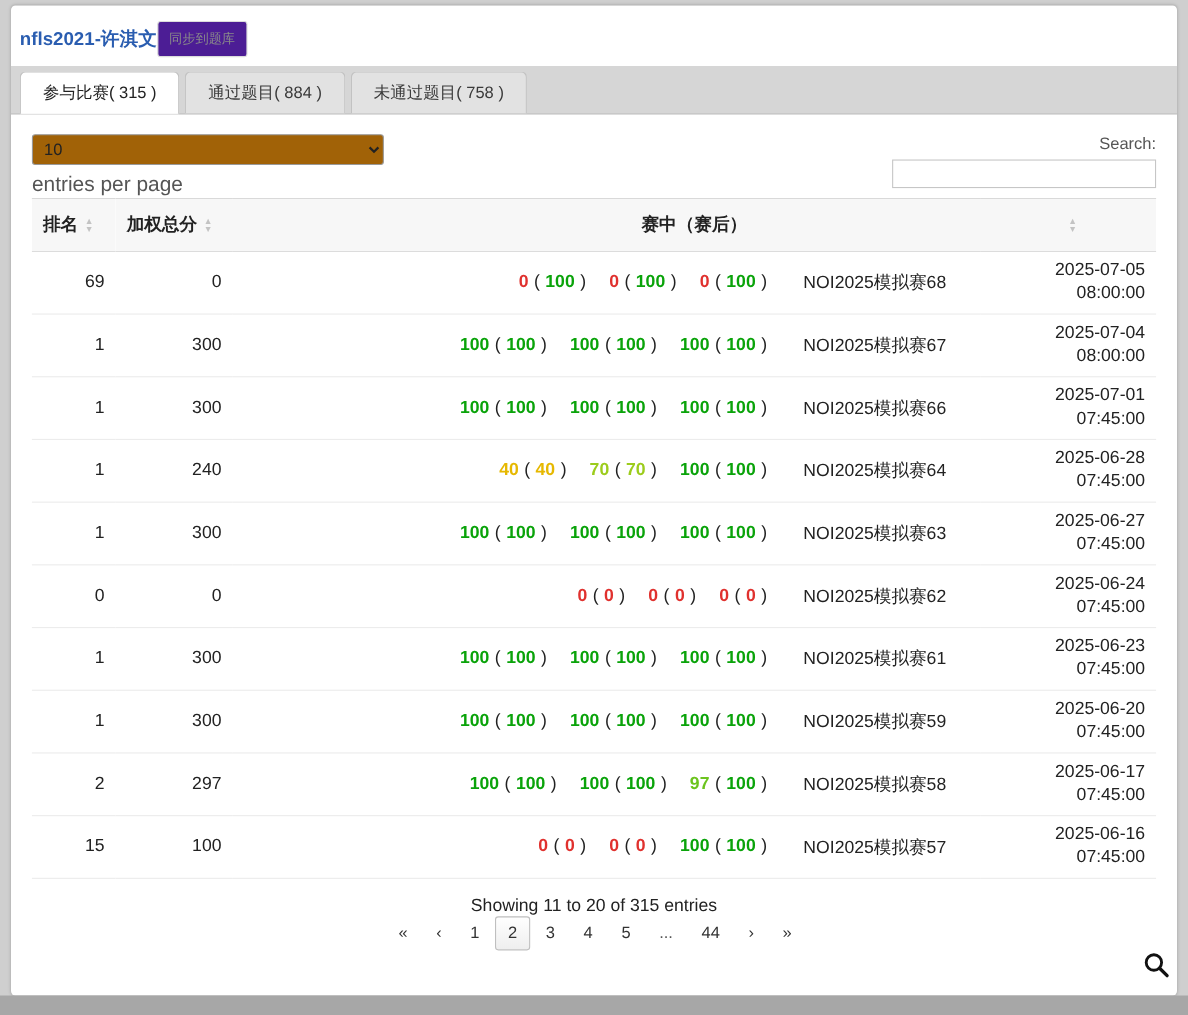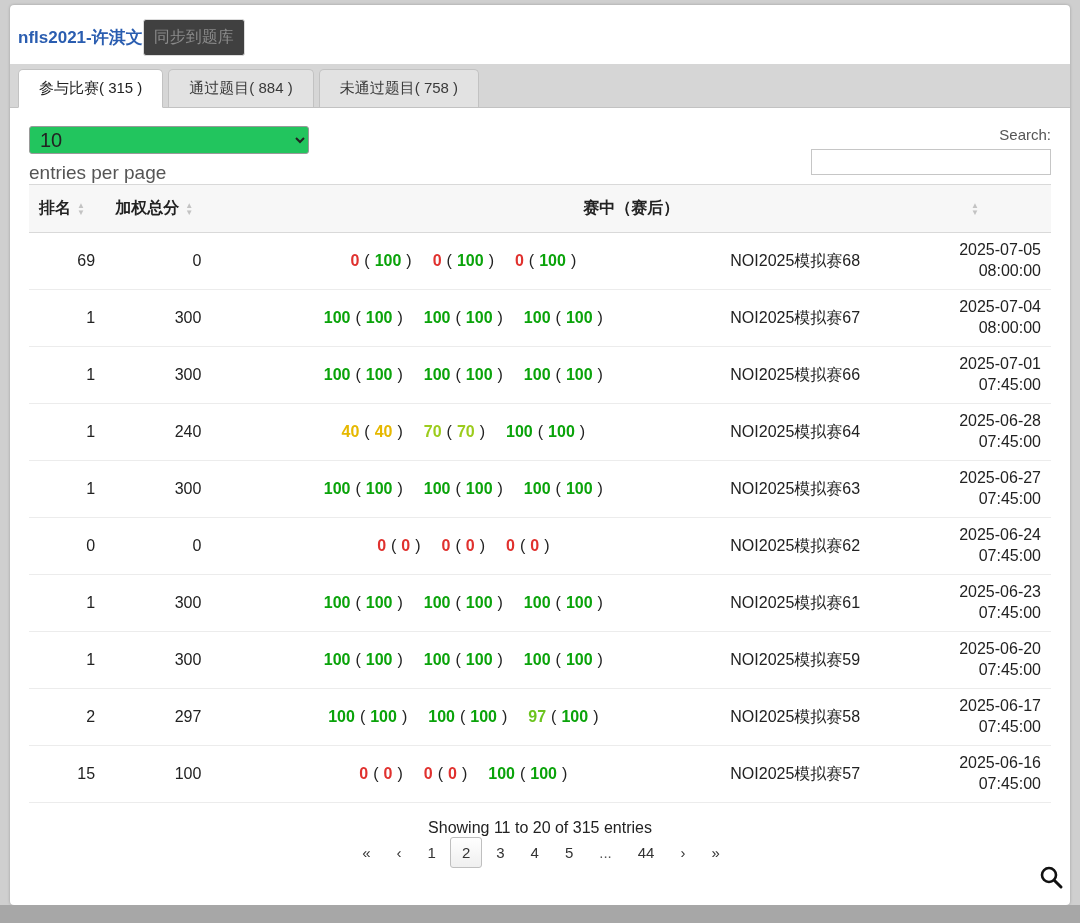--- a/index.html
+++ b/index.html
@@ -12,56 +12,56 @@
     position:absolute;left:10px;top:5px;width:1060px;height:900px;
     background:#fff;border-radius:4px;box-shadow:0 0 3px rgba(0,0,0,.25);
     box-sizing:border-box;
   }
   .bottom-strip{position:absolute;left:0;top:905px;width:1080px;height:18px;background:#a7a7a7;}
 
   
   .hdr{display:flex;align-items:center;padding:14px 8px 8px 8px;}
   .title{font-size:17px;font-weight:bold;color:#2a5db0;white-space:nowrap;}
   .banner{flex:1;text-align:center;font-size:20px;color:#e3302e;font-weight:bold;}
-  .sync{font-size:16px;color:#8a8a8a;background:#404040;border:1px solid #dcdcdc;
+  .sync{font-size:12px;color:#8a8a8a;background:#4c1d95;border:1px solid #dcdcdc;
     border-radius:3px;padding:7px 10px;cursor:pointer;white-space:nowrap;}
 
   
   .tabbar{background:#d6d6d6;display:flex;align-items:flex-end;gap:5px;
     padding:8px 8px 0 8px;height:44px;box-sizing:border-box;border-bottom:1px solid #c2c2c2;}
   .tab{background:#e2e2e2;border:1px solid #c2c2c2;border-bottom:none;
     border-radius:5px 5px 0 0;padding:9px 20px;font-size:15px;color:#3a3a3a;cursor:pointer;}
   .tab.active{background:#fff;border-bottom:1px solid #fff;margin-bottom:-1px;color:#222;text-align:right;}
 
   
   .content{padding:0 19px;}
   .controls{display:flex;justify-content:space-between;margin-top:18px;}
-  .ctl-left select{width:280px;height:28px;border:1px solid #999;border-radius:3px;
-    font-size:20px;padding:0 6px;background:#22c55e;color:#222;}
+  .ctl-left select{width:320px;height:28px;border:1px solid #999;border-radius:3px;
+    font-size:15px;padding:0 6px;background:#a16207;color:#222;}
   .entries{font-size:19px;color:#555;margin-top:8px;}
   .ctl-right{display:flex;flex-direction:column;align-items:flex-end;}
   .search-label{font-size:15px;color:#555;}
   .search-input{width:226px;height:24px;border:1px solid #c6c6c6;margin-top:6px;
     font-size:14px;padding:0 6px;}
 
   
   table{width:100%;border-collapse:collapse;table-layout:fixed;}
   thead th{
     border-top:1px solid #d9d9d9;border-bottom:1px solid #d9d9d9;background:#f7f7f7;
     padding:13px 10px;font-size:16px;color:#222;font-weight:bold;text-align:left;
     position:relative;box-sizing:border-box;cursor:pointer;
   }
   th.h-scores{text-align:center;}
   .sort{display:inline-flex;flex-direction:column;margin-left:6px;vertical-align:middle;}
   .sort i{font-style:normal;font-size:8px;line-height:7px;color:#c3c3c3;}
   .sort.abs{position:absolute;right:72px;top:50%;transform:translateY(-50%);}
   td{border-bottom:1px solid #ececec;font-size:16px;color:#222;height:57px;
     padding:0 10px;vertical-align:middle;box-sizing:border-box;}
   .c-rank,.c-total{text-align:right;}
-  .c-scores{text-align:center;font-weight:bold;}
+  .c-scores{text-align:right;font-weight:bold;}
   .grp{margin:0 8px;white-space:nowrap;}
   .par{font-weight:normal;color:#222;margin:0 5px;}
   .c-contest{text-align:left;}
   .c-date{text-align:right;line-height:1.3;}
 
   
   .tfooter{display:flex;justify-content:space-between;align-items:center;margin-top:16px;flex-direction:column;}
   .info{font-size:16px;color:#222;}
   .pagination{display:flex;align-items:center;}
   .pg{padding:6px 11px;color:#333;font-size:15px;border-radius:3px;margin-left:2px;

